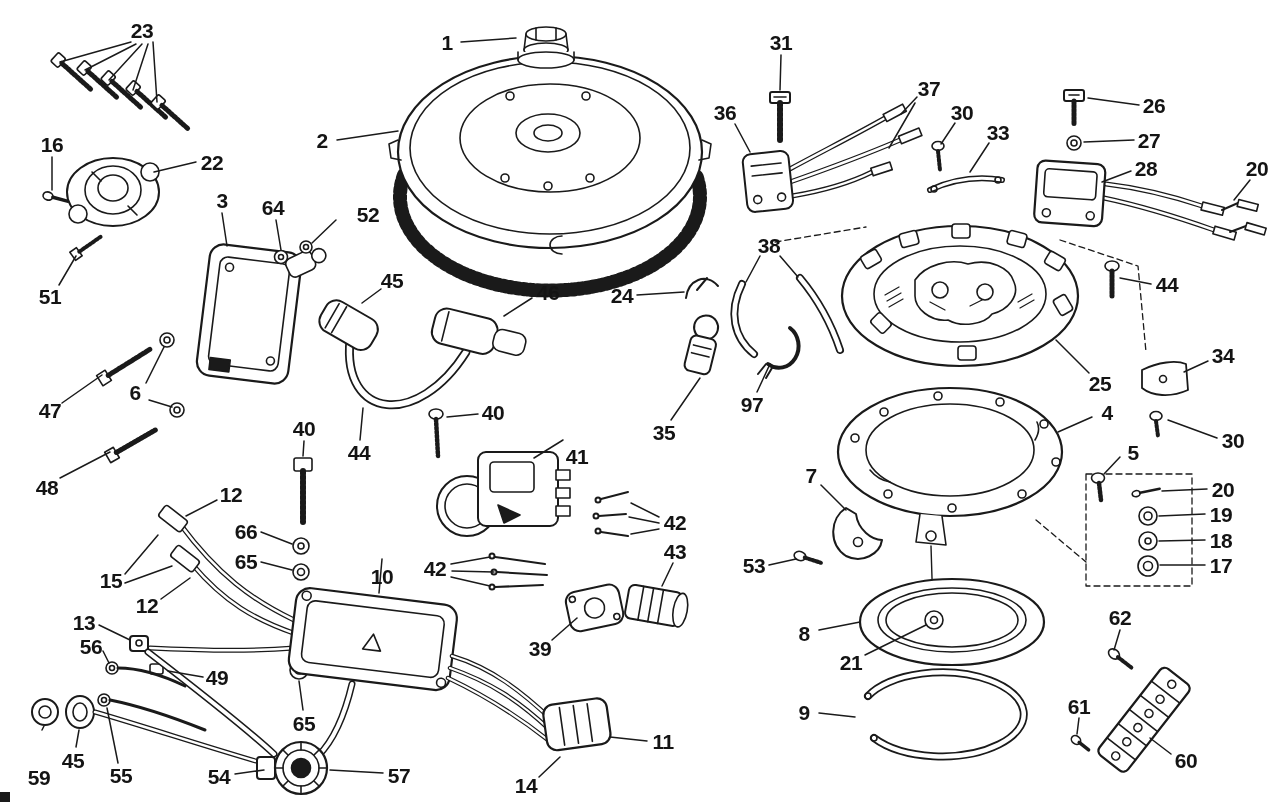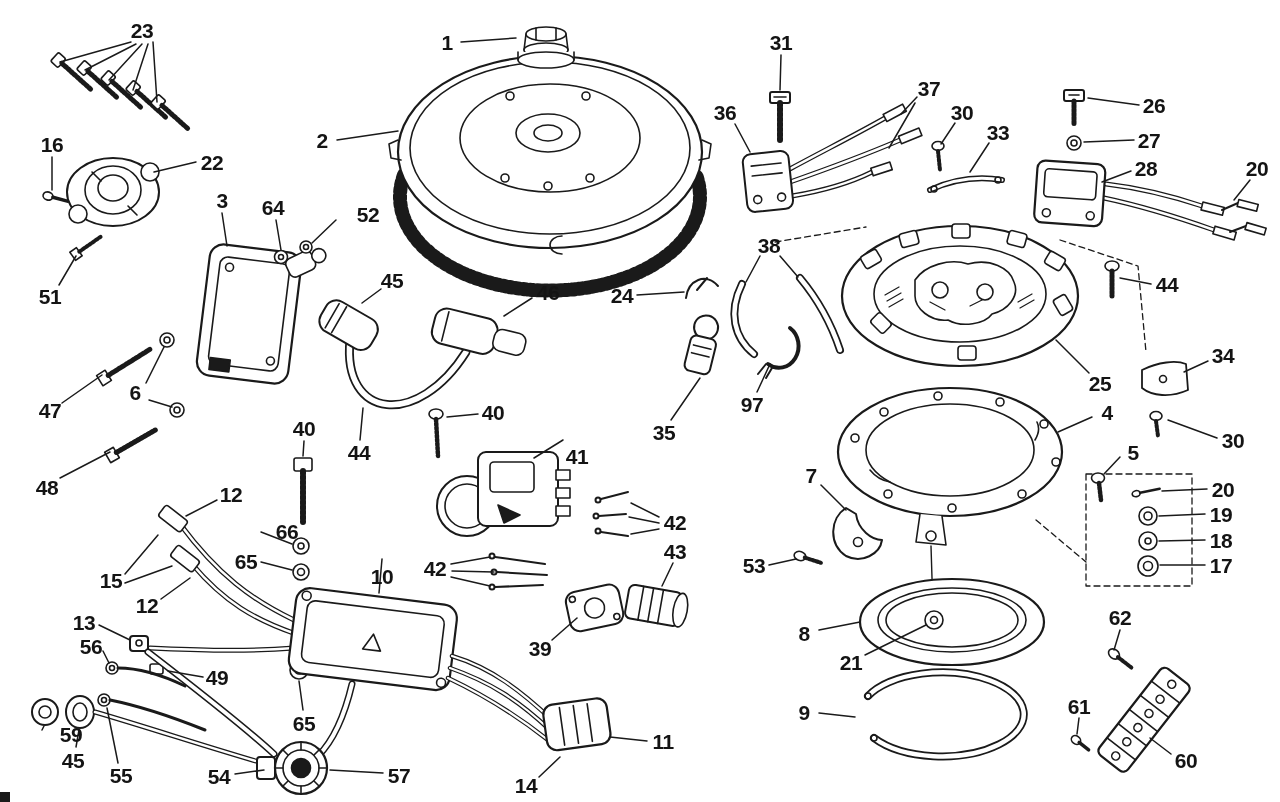--- a/index.html
+++ b/index.html
@@ -617,24 +617,24 @@
       <div class="callout" style="left: 217px; top: 677px;">49</div>
       <div class="callout" style="left: 304px; top: 428px;">40</div>
       <div class="callout" style="left: 50px; top: 296px;">51</div>
       <div class="callout" style="left: 349px; top: 214px; margin-left: 19px;">52</div>
       <div class="callout" style="left: 754px; top: 565px;">53</div>
       <div class="callout" style="left: 219px; top: 776px;">54</div>
       <div class="callout" style="left: 121px; top: 775px;">55</div>
       <div class="callout" style="left: 91px; top: 646px;">56</div>
       <div class="callout" style="left: 399px; top: 775px;">57</div>
       <div class="callout" style="left: 73px; top: 760px;">45</div>
-      <div class="callout" style="left: 39px; top: 734px; margin-left: 32px;">59</div>
+      <div class="callout" style="left: 39px; top: 777px;">59</div>
       <div class="callout" style="left: 1186px; top: 760px;">60</div>
       <div class="callout" style="left: 1079px; top: 706px;">61</div>
       <div class="callout" style="left: 1120px; top: 617px;">62</div>
       <div class="callout" style="left: 752px; top: 404px;">97</div>
       <div class="callout" style="left: 273px; top: 207px;">64</div>
       <div class="callout" style="left: 246px; top: 561px;">65</div>
       <div class="callout" style="left: 304px; top: 723px;">65</div>
-      <div class="callout" style="left: 246px; top: 531px; margin-left: 41px;">66</div>
+      <div class="callout" style="left: 246px; top: 531px;">66</div>
     </div>
 
 </div>
 
 </body></html>

